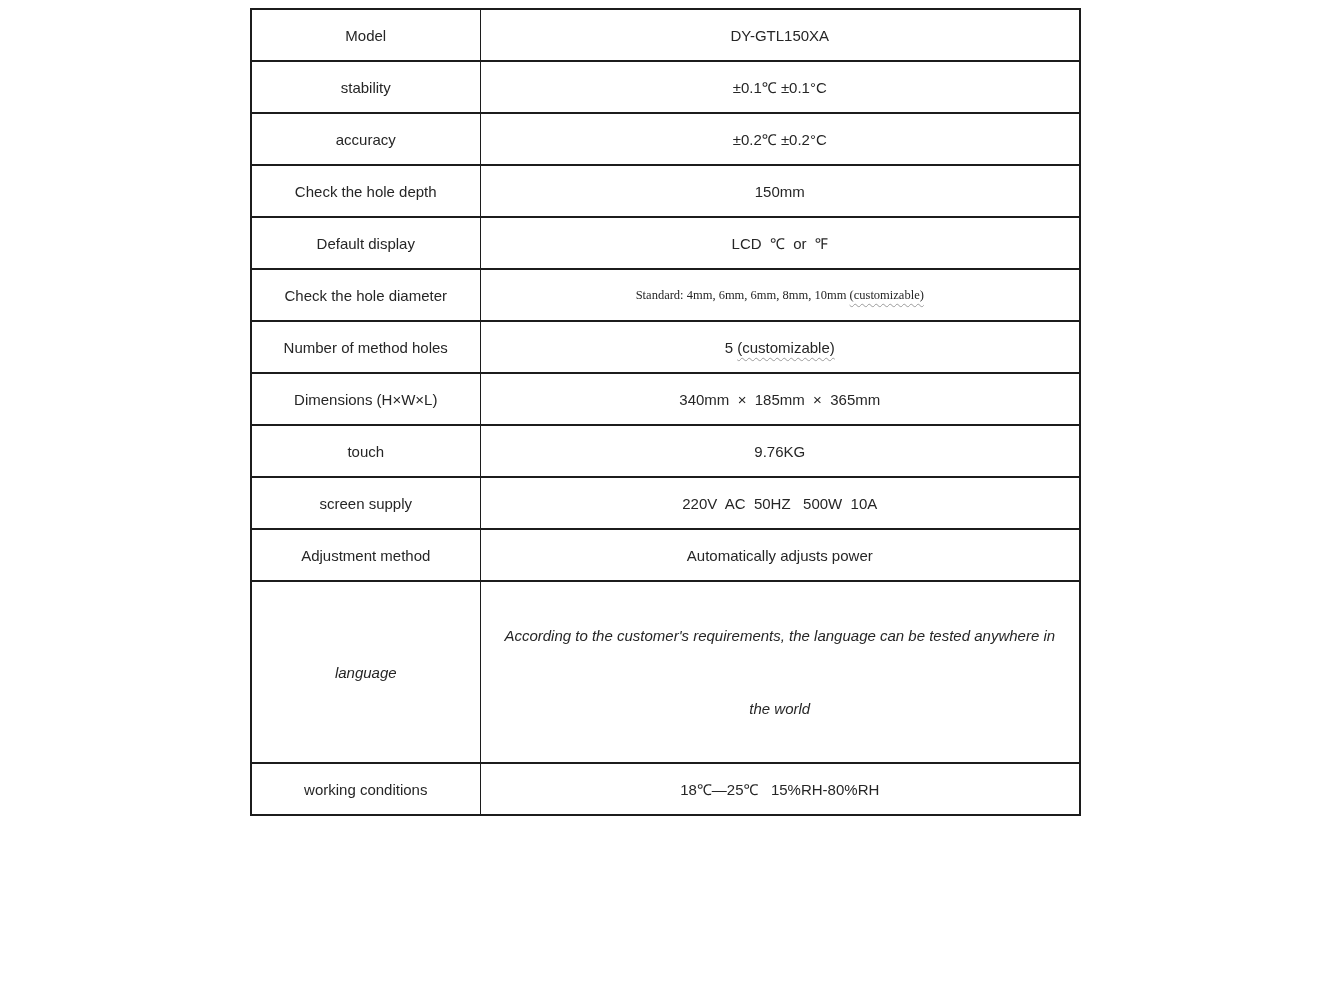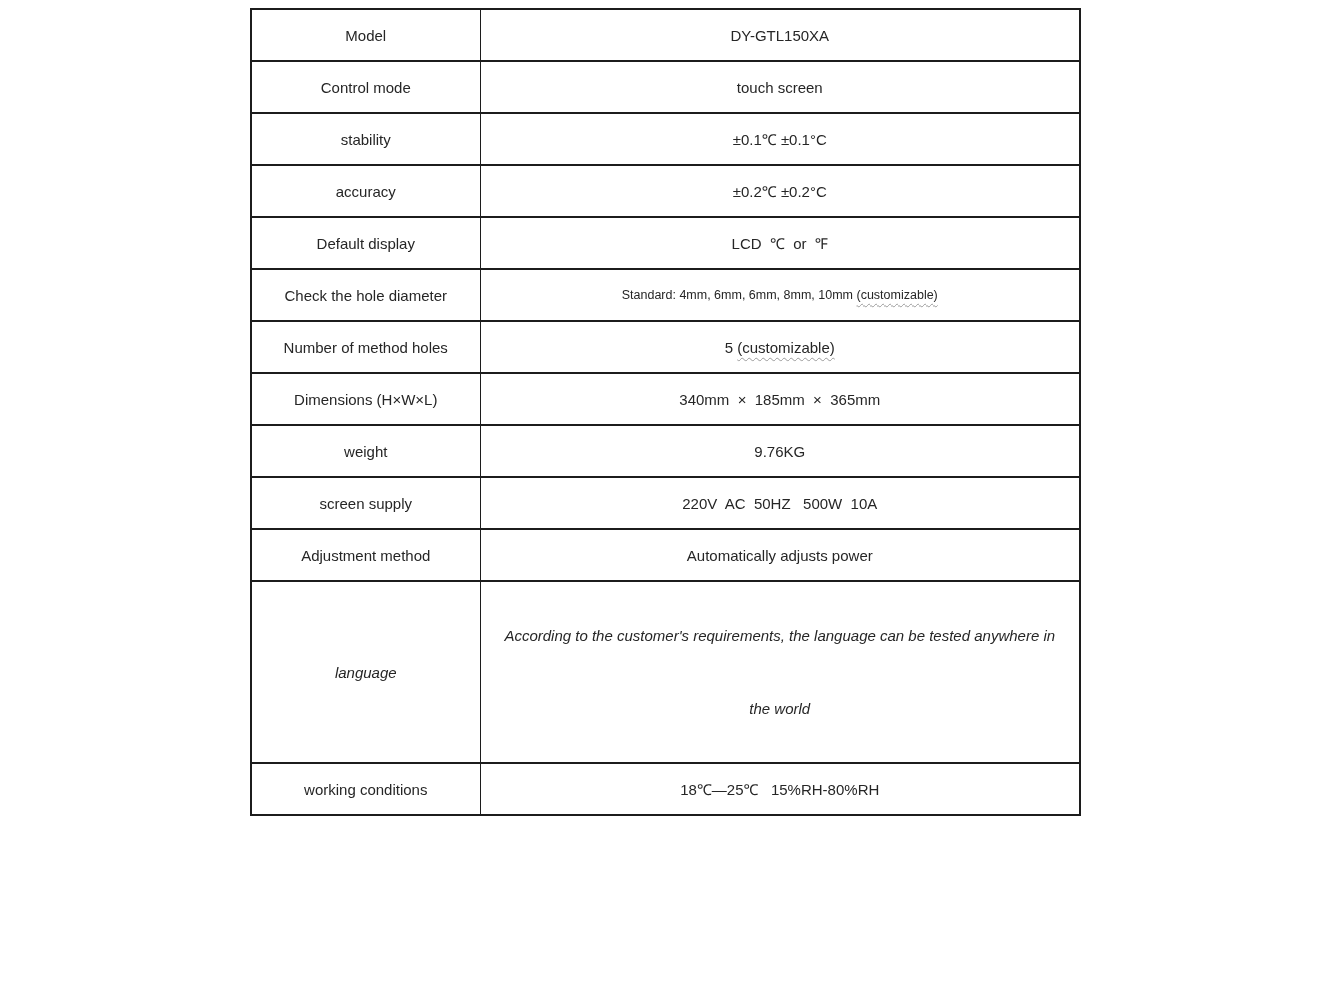--- a/index.html
+++ b/index.html
@@ -34,21 +34,21 @@
     border-right: 1px solid #1c1c1c;
     text-align: center;
     vertical-align: middle;
     font-size: 15px;
     height: 50px;
     padding: 0 8px;
     white-space: pre-wrap;
     overflow: hidden;
   }
   table.spec tr.tall td { height: 102px; font-style: italic; }
-  table.spec td.small { font-size: 12.5px; }
+  table.spec td.small { font-size: 12.5px; font-family: Liberation Serif, serif; }
   .squiggle {
     text-decoration: underline;
     text-decoration-style: wavy;
     text-decoration-color: #9b9b9b;
     text-decoration-thickness: 1px;
     text-underline-offset: 4px;
   }
   .lang-line { line-height: 39px; }
 </style>
 </head>
@@ -62,49 +62,49 @@
         <col style="width:200px">
         <col style="width:200px">
         <col style="width:200px">
       </colgroup>
       <tbody>
         <tr>
           <td>Model</td>
           <td colspan="3">DY-GTL150XA</td>
         </tr>
         <tr>
-          <td>Control mode</td>
-          <td colspan="3">touch screen</td>
-        </tr>
-        <tr>
           <td>stability</td>
           <td colspan="3">±0.1℃ ±0.1°C</td>
         </tr>
         <tr>
           <td>accuracy</td>
           <td colspan="3">±0.2℃ ±0.2°C</td>
+        </tr>
+        <tr>
+          <td>Check the hole depth</td>
+          <td colspan="3">150mm</td>
         </tr>
         <tr>
           <td>Default display</td>
           <td colspan="3">LCD  ℃  or  ℉</td>
         </tr>
         <tr>
           <td>Check the hole diameter</td>
           <td colspan="3" class="small"><span>Standard: 4mm, 6mm, 6mm, 8mm, 10mm </span><span class="squiggle">(customizable)</span></td>
         </tr>
         <tr>
           <td>Number of method holes</td>
           <td colspan="3"><span>5 </span><span class="squiggle">(customizable)</span></td>
         </tr>
         <tr>
           <td>Dimensions (H×W×L)</td>
           <td colspan="3">340mm  ×  185mm  ×  365mm</td>
         </tr>
         <tr>
-          <td>weight</td>
+          <td>touch</td>
           <td colspan="3">9.76KG</td>
         </tr>
         <tr>
           <td>screen supply</td>
           <td colspan="3">220V  AC  50HZ   500W  10A</td>
         </tr>
         <tr>
           <td>Adjustment method</td>
           <td colspan="3">Automatically adjusts power</td>
         </tr>

